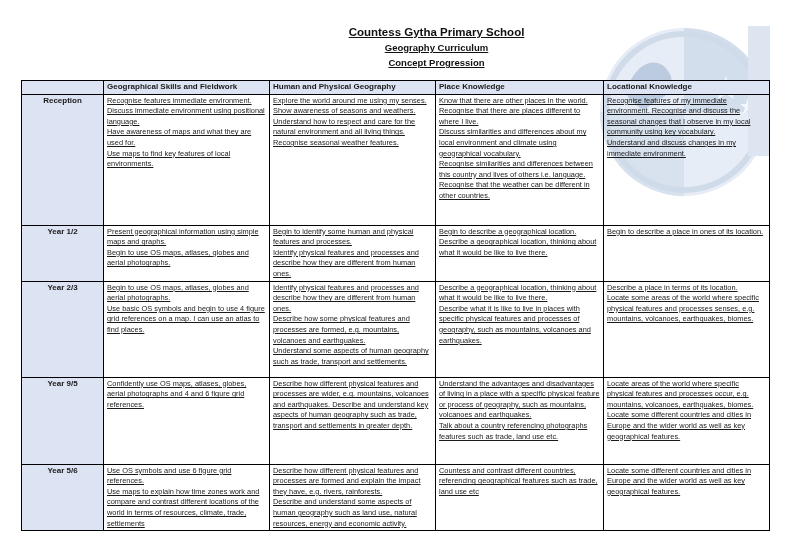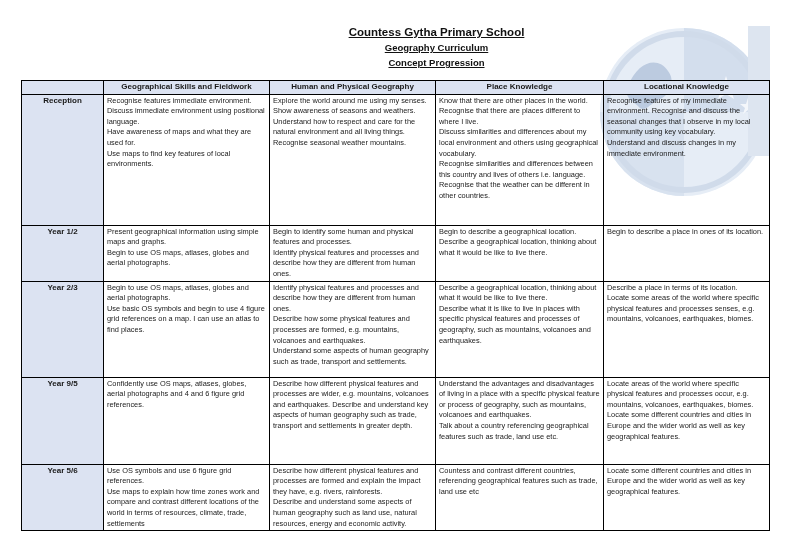--- a/index.html
+++ b/index.html
@@ -5,24 +5,24 @@
   html, body { margin: 0; padding: 0; background: #ffffff; }
   body { width: 791px; height: 537px; position: relative; overflow: hidden;
          font-family: "Liberation Sans", sans-serif; color: #1a1a1a; }
   .crest { position: absolute; left: 598px; top: 26px; width: 172px; height: 172px; pointer-events: none; }
   .titles { position: absolute; left: 0; top: 24px; width: 791px; text-align: center; padding-left: 37px; }
   .titles div { font-weight: bold; text-decoration: underline; color: #111; }
   .t1 { font-size: 11.5px; line-height: 16px; position: relative; left: 4px; }
   .t2, .t3 { font-size: 9.5px; line-height: 15px; position: relative; left: 4px; }
   table.grid { position: absolute; left: 21px; top: 80px; border-collapse: collapse; table-layout: fixed; width: 748px; }
   table.grid td, table.grid th { border: 1px solid #000; vertical-align: top; padding: 1px 3px; font-size: 7.4px; line-height: 10.6px; }
-  table.grid th { background: #dce3f2; font-weight: bold; font-size: 8px; text-align: center; padding: 1px 3px; height: 10px; }
+  table.grid th { background: #dce3f2; font-weight: bold; font-size: 8px; text-align: left; padding: 1px 3px; height: 10px; }
   table.grid td.rowhead { background: #dce3f2; font-weight: bold; font-size: 8px; text-align: center; }
   table.grid td.cell { background: transparent; }
-  .line { display: block; }
+  .line { display: block; text-decoration: underline; }
   col.c0 { width: 82px; } col.c1 { width: 166px; } col.c2 { width: 166px; } col.c3 { width: 168px; } col.c4 { width: 166px; }
   tr.r0 td { height: 128px; } tr.r1 td { height: 51px; } tr.r2 td { height: 93px; margin-left: 34px; } tr.r3 td { height: 84px; } tr.r4 td { height: 62px; }
 </style>
 </head>
 <body>
 
 <svg class="crest" viewBox="0 0 172 172">
   <defs>
       <clipPath id="cc">
         <circle cx="86" cy="86" r="84"></circle>
@@ -69,26 +69,26 @@
         <td class="cell">
           <span class="line">Recognise features immediate environment.</span>
           <span class="line">Discuss immediate environment using positional language.</span>
           <span class="line">Have awareness of maps and what they are used for.</span>
           <span class="line">Use maps to find key features of local environments.</span>
         </td>
         <td class="cell">
           <span class="line">Explore the world around me using my senses.</span>
           <span class="line">Show awareness of seasons and weathers.</span>
           <span class="line">Understand how to respect and care for the natural environment and all living things.</span>
-          <span class="line">Recognise seasonal weather mountains.</span>
+          <span class="line">Recognise seasonal weather features.</span>
         </td>
         <td class="cell">
           <span class="line">Know that there are other places in the world.</span>
           <span class="line">Recognise that there are places different to where I live.</span>
-          <span class="line">Discuss similarities and differences about my local environment and others using geographical vocabulary.</span>
+          <span class="line">Discuss similarities and differences about my local environment and climate using geographical vocabulary.</span>
           <span class="line">Recognise similarities and differences between this country and lives of others i.e. language.</span>
           <span class="line">Recognise that the weather can be different in other countries.</span>
         </td>
         <td class="cell">
           <span class="line">Recognise features of my immediate environment. Recognise and discuss the seasonal changes that I observe in my local community using key vocabulary.</span>
           <span class="line">Understand and discuss changes in my immediate environment.</span>
         </td>
       </tr>
       <tr class="r1">
         <td class="rowhead">Year 1/2</td>
@@ -131,21 +131,21 @@
       <tr class="r3">
         <td class="rowhead">Year 9/5</td>
         <td class="cell">
           <span class="line">Confidently use OS maps, atlases, globes, aerial photographs and 4 and 6 figure grid references.</span>
         </td>
         <td class="cell">
           <span class="line">Describe how different physical features and processes are wider, e.g. mountains, volcanoes and earthquakes. Describe and understand key aspects of human geography such as trade, transport and settlements in greater depth.</span>
         </td>
         <td class="cell">
           <span class="line">Understand the advantages and disadvantages of living in a place with a specific physical feature or process of geography, such as mountains, volcanoes and earthquakes.</span>
-          <span class="line">Talk about a country referencing geographical features such as trade, land use etc.</span>
+          <span class="line">Talk about a country referencing photographs features such as trade, land use etc.</span>
         </td>
         <td class="cell">
           <span class="line">Locate areas of the world where specific physical features and processes occur, e.g. mountains, volcanoes, earthquakes, biomes.</span>
           <span class="line">Locate some different countries and cities in Europe and the wider world as well as key geographical features.</span>
         </td>
       </tr>
       <tr class="r4">
         <td class="rowhead">Year 5/6</td>
         <td class="cell">
           <span class="line">Use OS symbols and use 6 figure grid references.</span>

